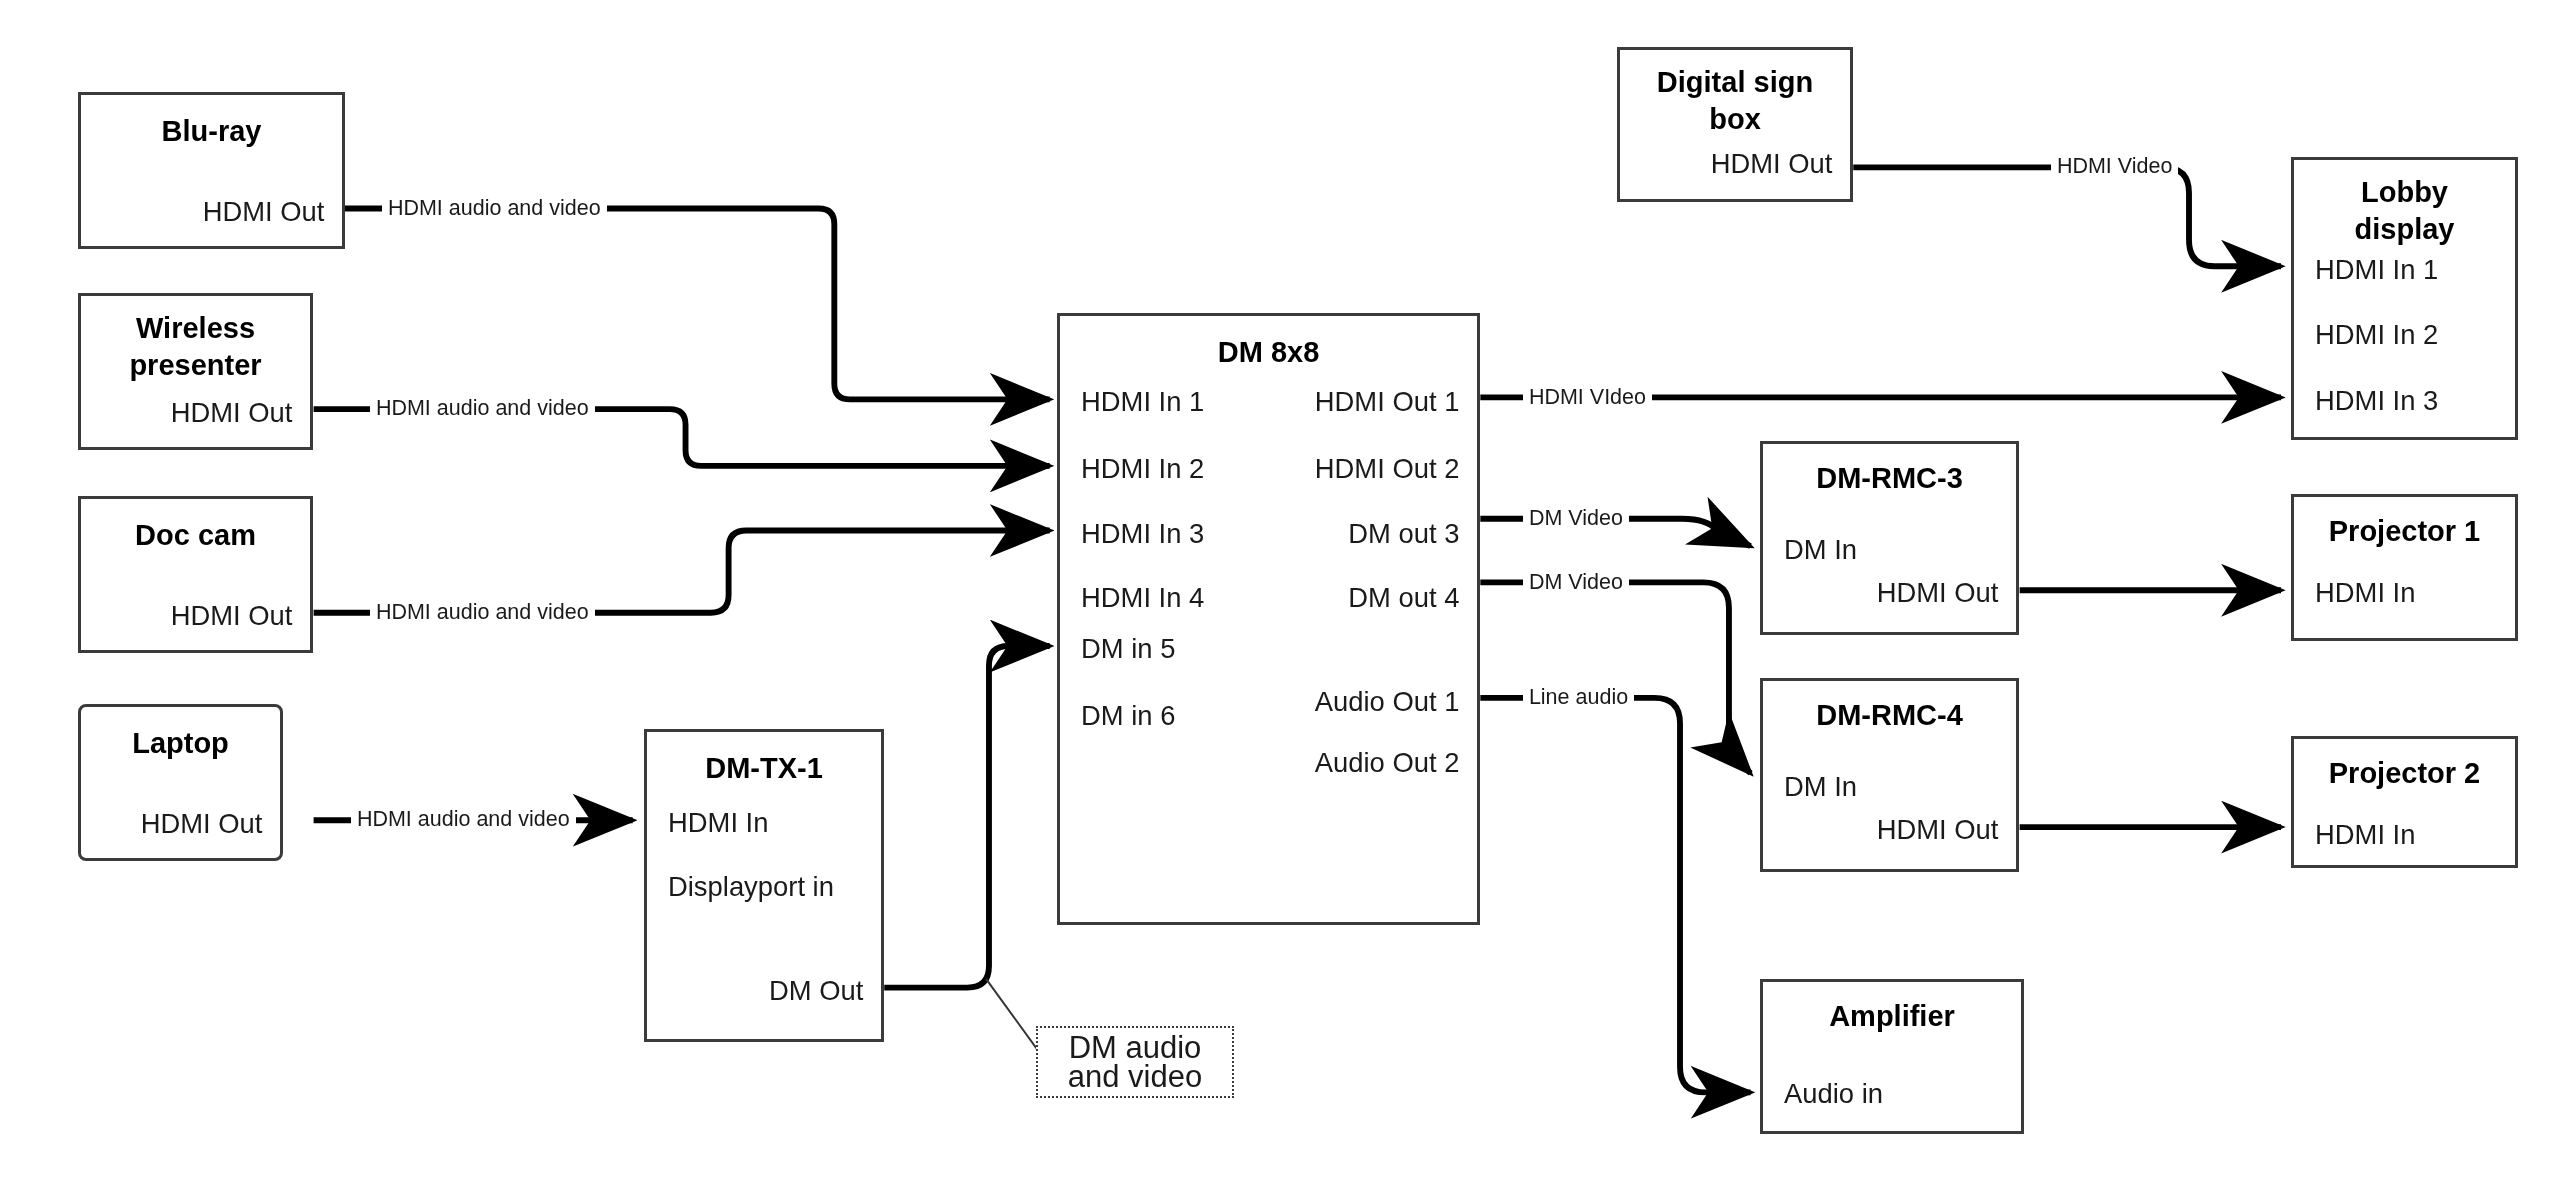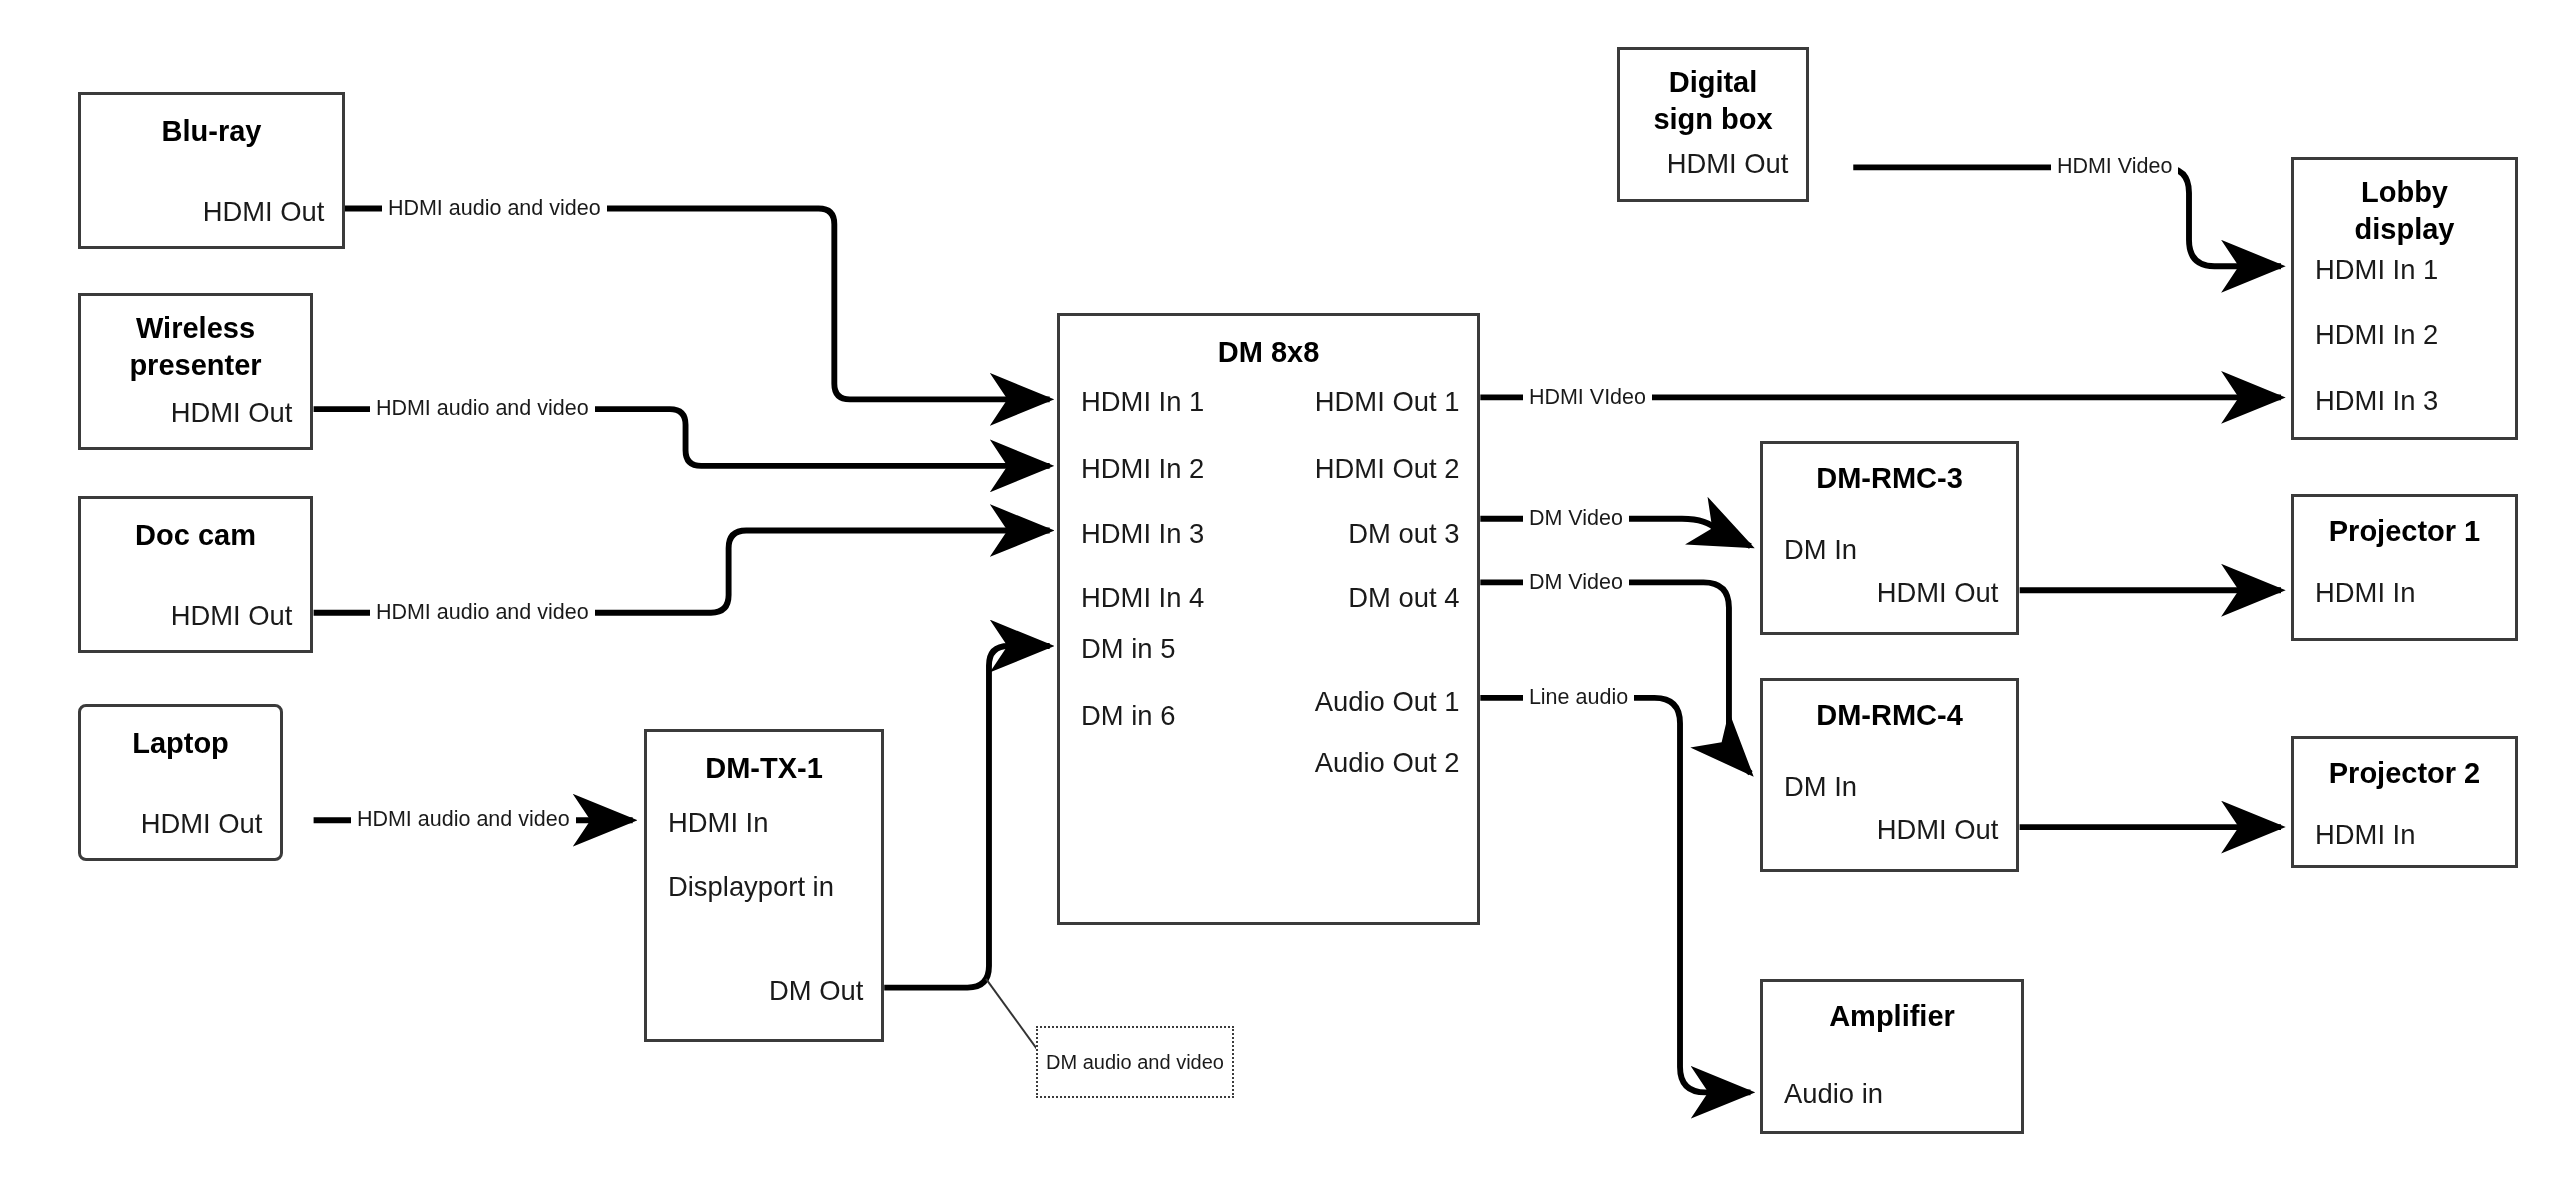--- a/index.html
+++ b/index.html
@@ -13,21 +13,21 @@
   }
   .port{position:absolute;font-size:27.4px;color:#1a1a1a;line-height:31px;white-space:nowrap;}
   .port.left{left:21px;text-align:center;}
   .port.right{right:17.6px;text-align:left;}
   .wirelabel{
     position:absolute;font-size:21.5px;color:#1a1a1a;white-space:nowrap;
     background:#ffffff;padding:0 5.9px;line-height:25.5px;transform:translateY(-50%);
   }
   .note{
     position:absolute;box-sizing:border-box;border:2.9px dotted #3b3b3b;background:#ffffff;
-    font-size:20px;color:#1a1a1a;text-align:center;line-height:29px;
+    font-size:31px;color:#1a1a1a;text-align:center;line-height:29px;
     display:flex;align-items:center;justify-content:center;padding:3.9px 7.8px;
   }
 </style>
 </head>
 <body>
 
 <div id="canvas">
 
   <svg class="wires" viewBox="0 0 2631 1227" xmlns="http://www.w3.org/2000/svg">
     <defs>
@@ -99,21 +99,21 @@
     <div class="port left" style="top:317px;">DM in 5</div>
     <div class="port left" style="top:384px;">DM in 6</div>
     <div class="port right" style="top:70px;">HDMI Out 1</div>
     <div class="port right" style="top:137px;">HDMI Out 2</div>
     <div class="port right" style="top:202px;">DM out 3</div>
     <div class="port right" style="top:266px;">DM out 4</div>
     <div class="port right" style="top:370px;">Audio Out 1</div>
     <div class="port right" style="top:431px;">Audio Out 2</div>
   </div>
 
-  <div class="node" style="left:1617px;top:47px;width:192px;height:155px;">
+  <div class="node" style="left:1617px;top:47px;width:236px;height:155px;">
     <div class="title" style="top:13.7px;padding:0 21.5px;">Digital sign box</div>
     <div class="port right" style="top:98px;">HDMI Out</div>
   </div>
 
   <div class="node" style="left:2291px;top:157px;width:227px;height:283px;">
     <div class="title" style="top:13.7px;padding:0 25.5px;">Lobby display</div>
     <div class="port left" style="top:94px;">HDMI In 1</div>
     <div class="port left" style="top:159px;">HDMI In 2</div>
     <div class="port left" style="top:225px;">HDMI In 3</div>
   </div>

